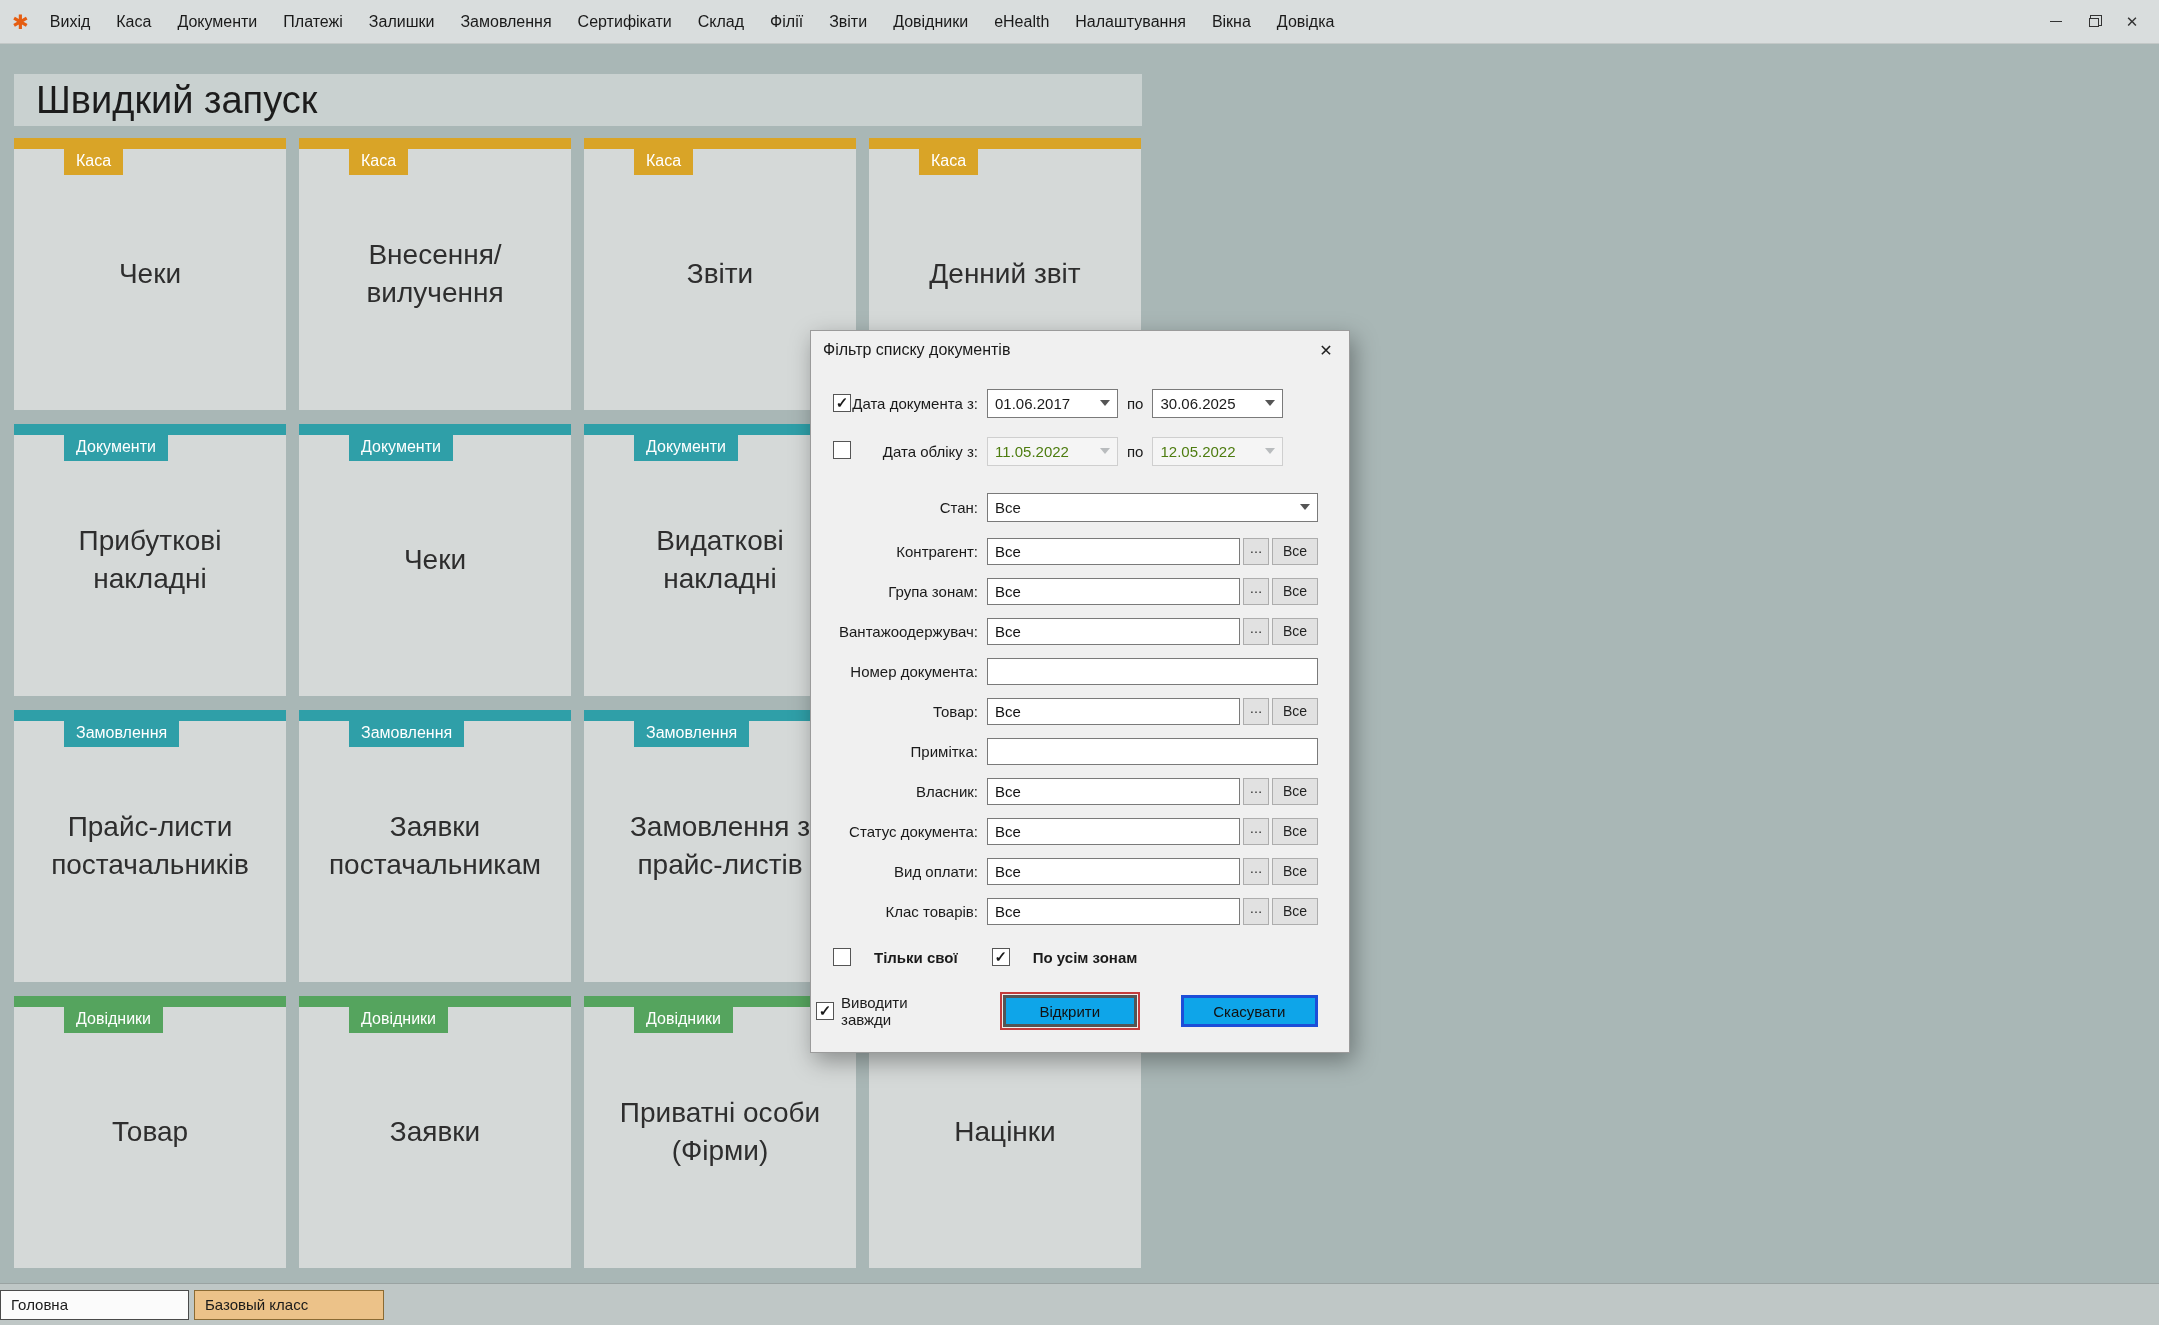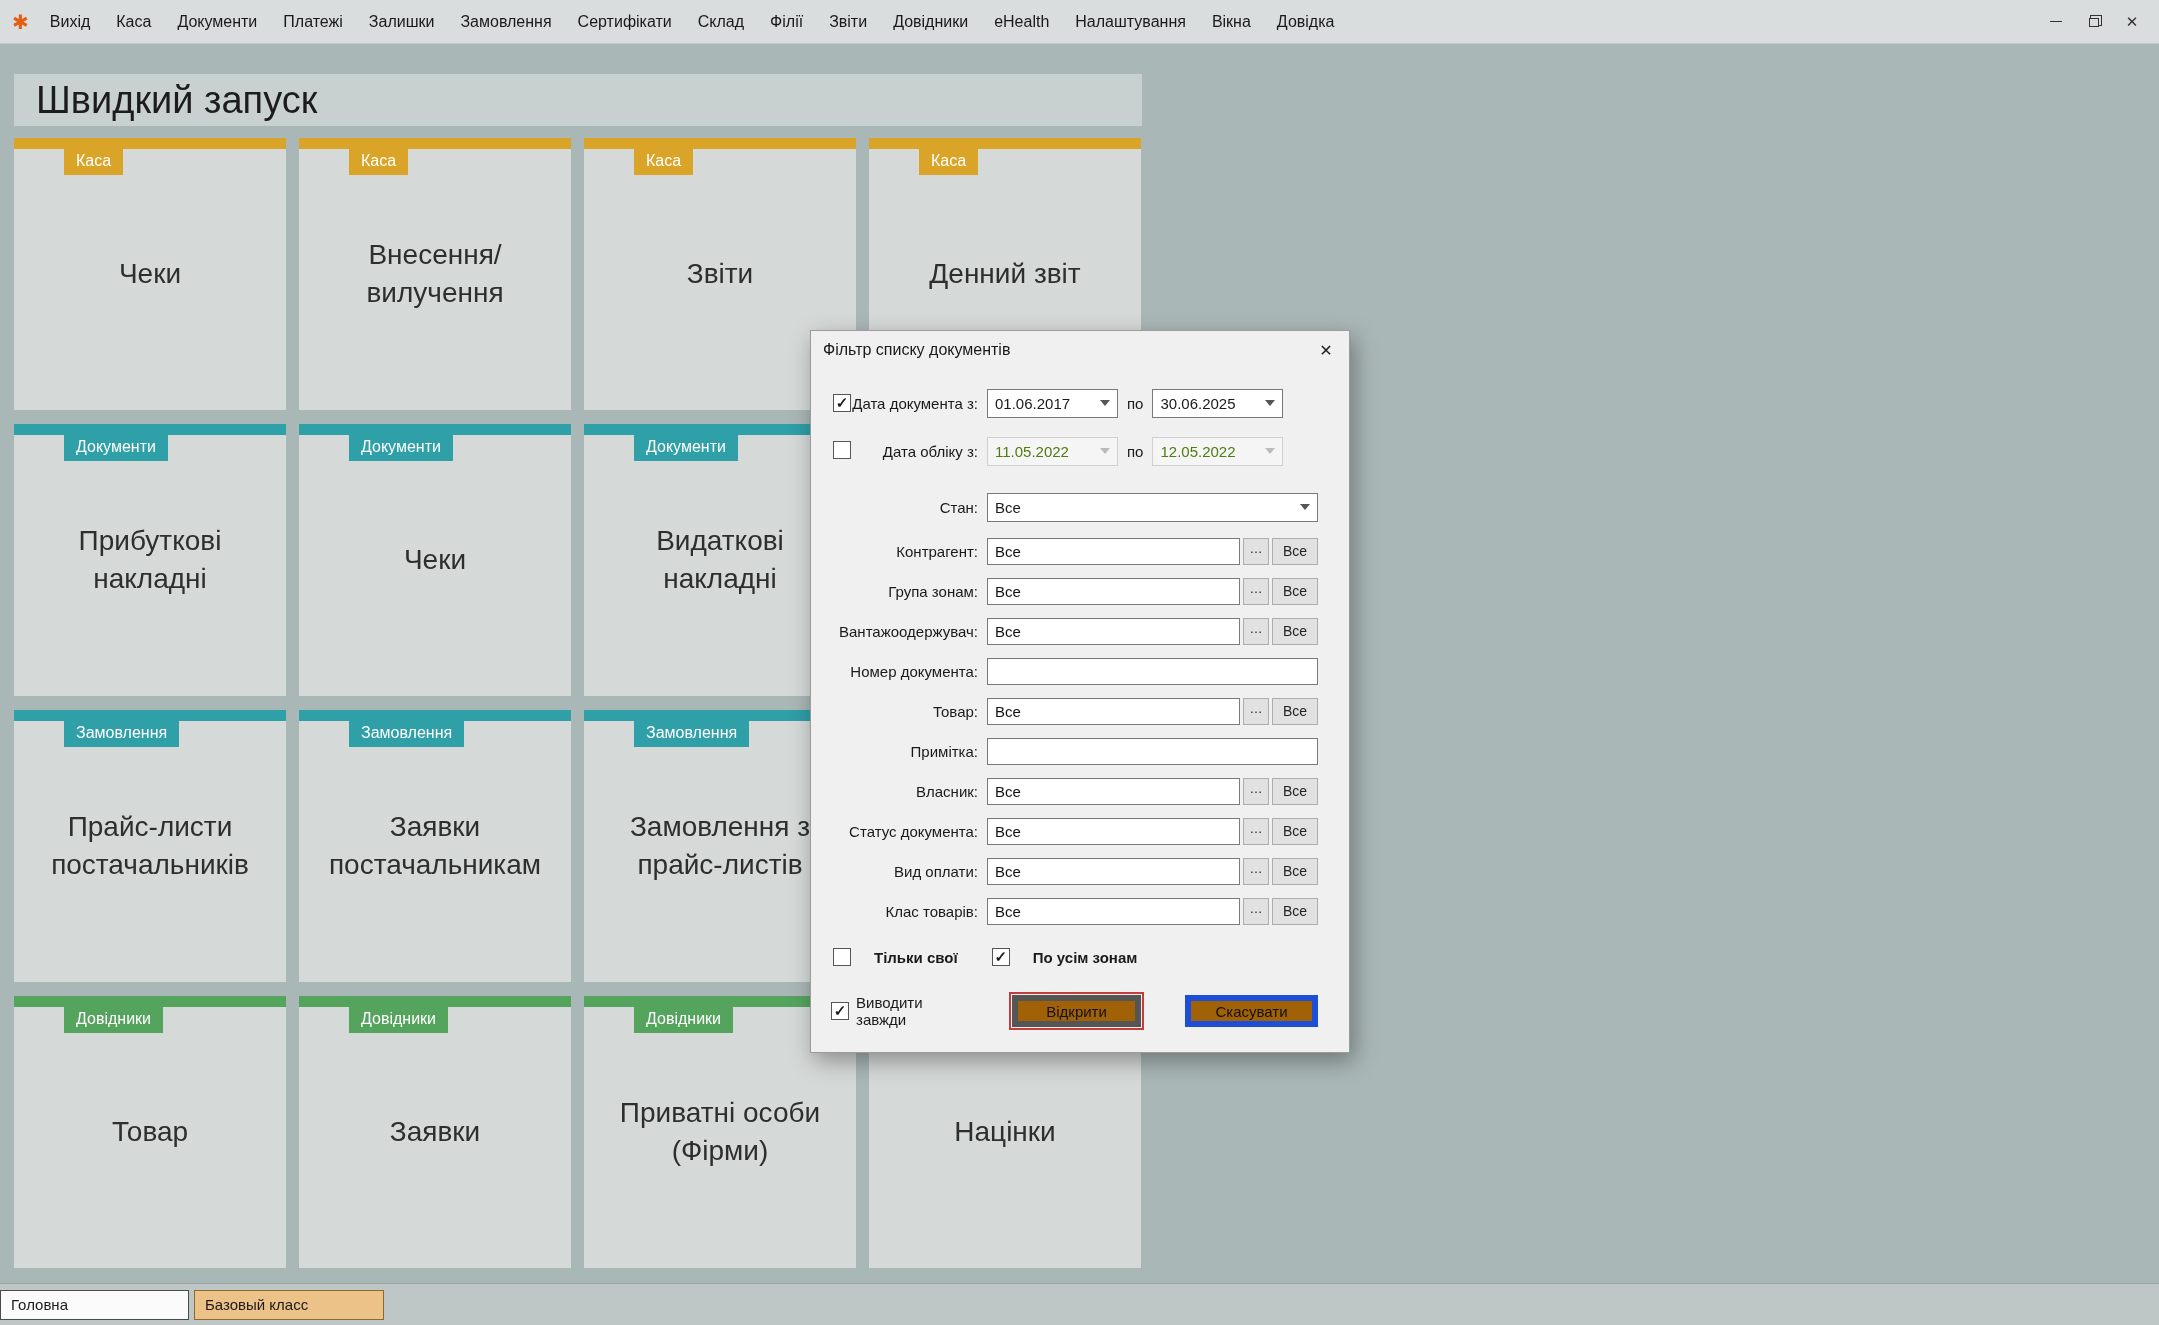--- a/index.html
+++ b/index.html
@@ -94,24 +94,24 @@
   }
   .allb {
     width:46px; height:27px; margin-left:3px; border:1px solid #adadad; background:#e1e1e1;
     font-size:14px; color:#222; font-family:inherit;
   }
 
   .toggles { display:flex; align-items:center; height:40px; margin-top:6px; padding-left:22px; font-weight:bold; }
   .toggle { display:flex; align-items:center; gap:23px; }
   .toggle + .toggle { margin-left:34px; }
 
-  .dlg-footer { display:flex; align-items:center; height:40px; margin-top:14px; padding-left:20px; }
+  .dlg-footer { display:flex; align-items:center; height:40px; margin-top:14px; padding-left:5px; }
   .always { display:flex; align-items:center; gap:7px; }
   .btn {
-    height:32px; border:6px solid #1d4ed8; background:#a16207; font-size:15px;
+    height:32px; border:3px solid #1d4ed8; background:#0ea5e9; font-size:15px;
     color:#111; font-family:inherit;
   }
   .open-btn { width:136px; margin-left:44px; border-color:#555; outline:2px solid #c43c3c; outline-offset:1px; }
   .cancel-btn { width:140px; margin-left:44px; }
 
   
   .statusbar {
     position:absolute; left:0; right:0; bottom:0; height:42px;
     background:#bfc7c6; border-top:1px solid #9aa3a2;
     display:flex; align-items:center;

